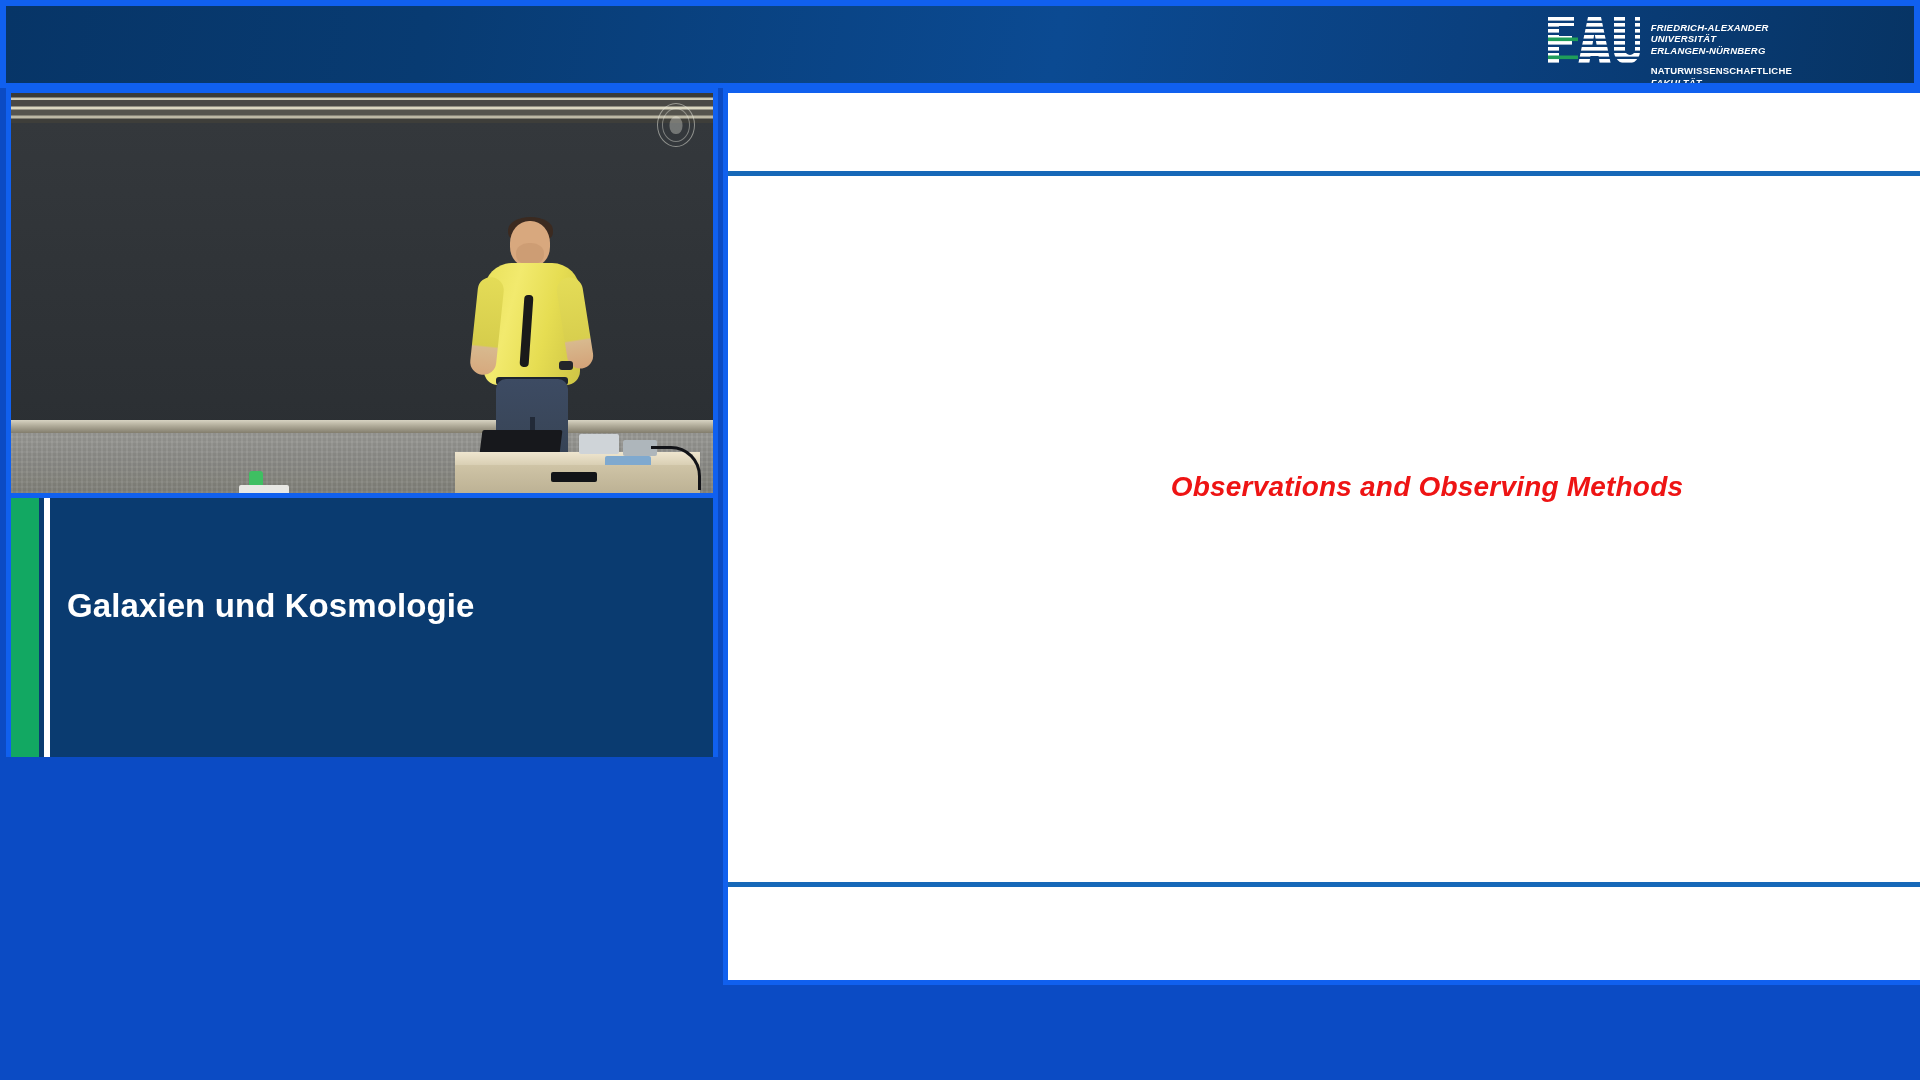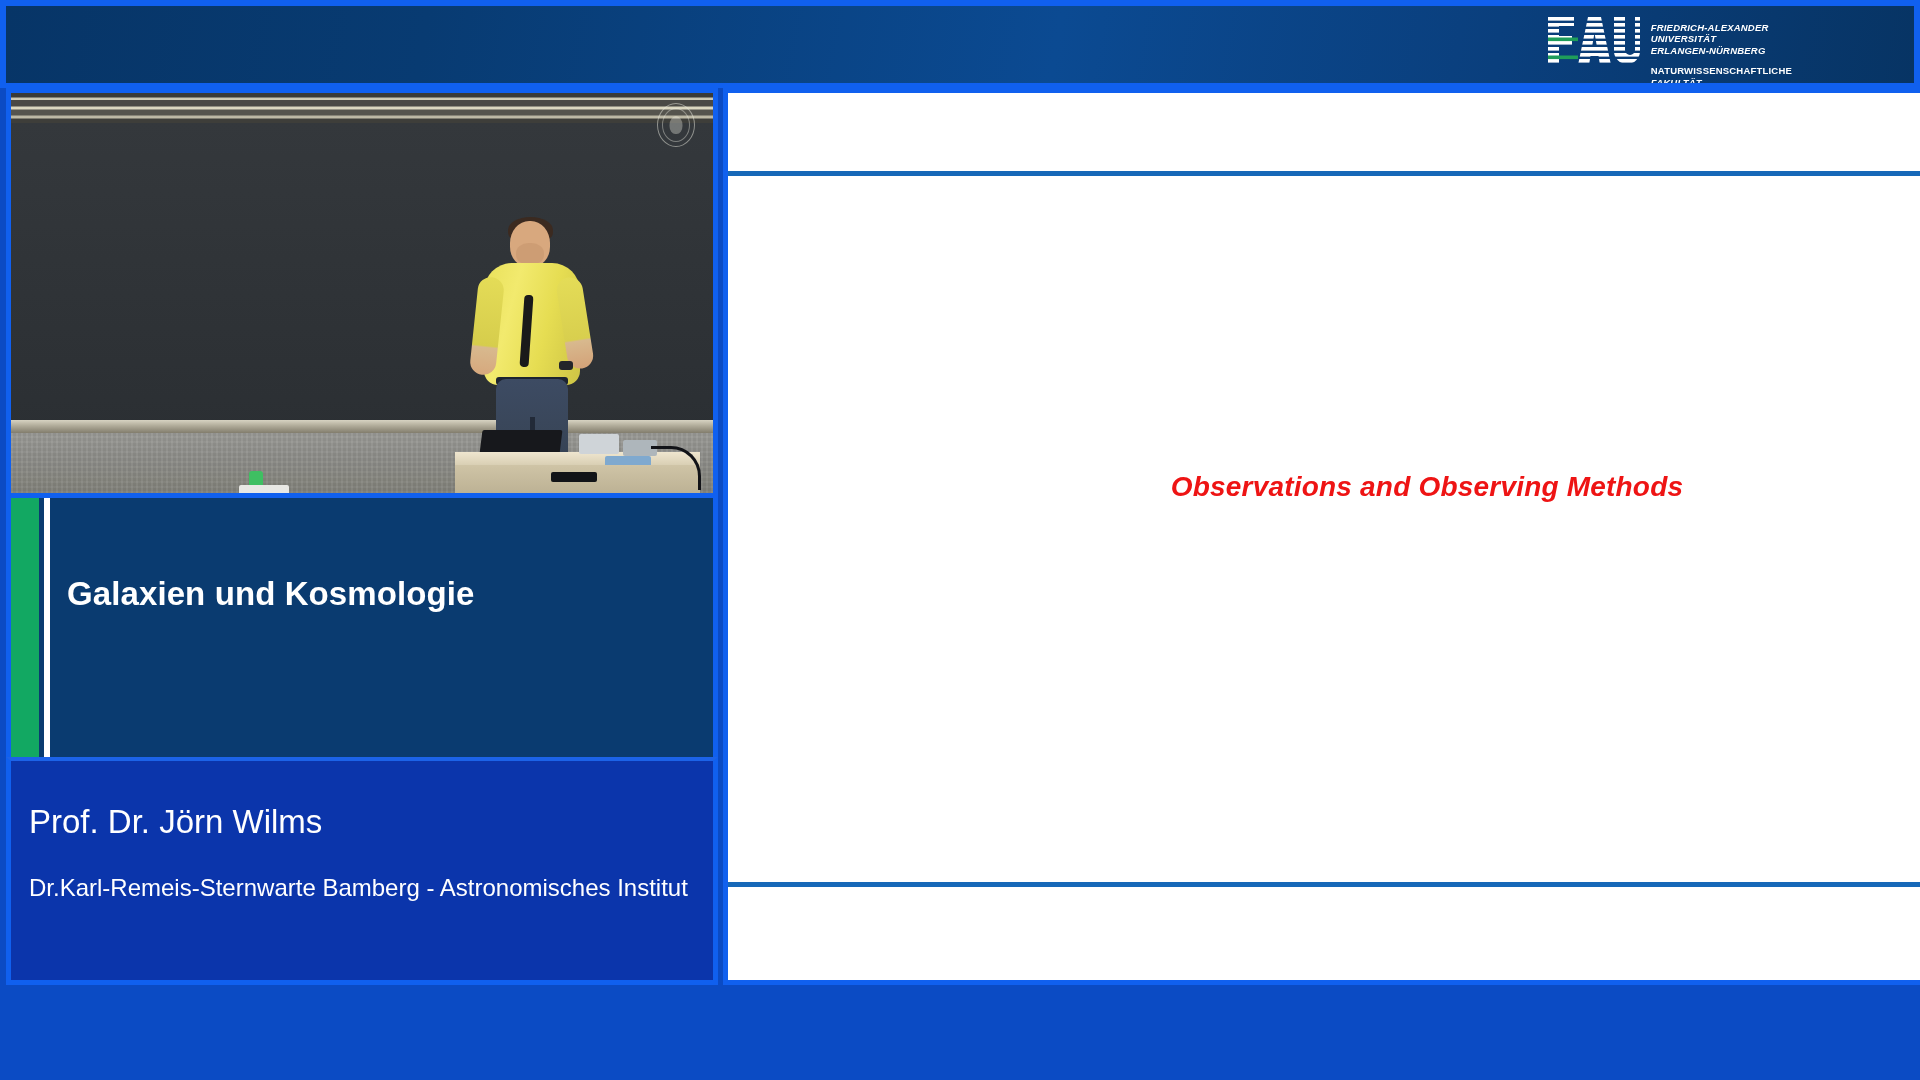--- a/index.html
+++ b/index.html
@@ -223,21 +223,21 @@
   }
   .green-bar{
     position:absolute; left:0; top:0; width:28px; height:259px;
     background:#12a862;
   }
   .white-rule{
     position:absolute; left:33px; top:0; width:6px; height:259px;
     background:#ffffff;
   }
   .course-text{
-    position:absolute; left:56px; top:0; right:10px; height:207px;
+    position:absolute; left:56px; top:12px; right:10px; height:207px;
     display:flex; flex-direction:column; justify-content:center;
     padding-bottom:16px;
   }
   .course-title{
     color:#ffffff; font-size:33px; font-weight:bold;
     letter-spacing:.1px; line-height:40px;
   }
   .course-term{
     color:#ffffff; font-size:33px; font-weight:normal;
     line-height:44px; margin-top:9px;
@@ -389,24 +389,20 @@
   </div>
 
   <div class="course-panel">
     <div class="green-bar"></div>
     <div class="white-rule"></div>
     <div class="course-text">
       <div class="course-title">Galaxien und Kosmologie</div>
     </div>
   </div>
 
-  <div class="presenter-panel">
-    <div class="presenter-name">Prof. Dr. Jörn Wilms</div>
-    <div class="presenter-affil">Dr.Karl-Remeis-Sternwarte Bamberg - Astronomisches Institut</div>
-  </div>
 
   <div class="slide">
     <div class="slide-page">2–1</div>
     <div class="slide-rule-top"></div>
     <div class="slide-title">Observations and Observing Methods</div>
     <div class="slide-rule-bottom"></div>
   </div>
 
 
 </div>

